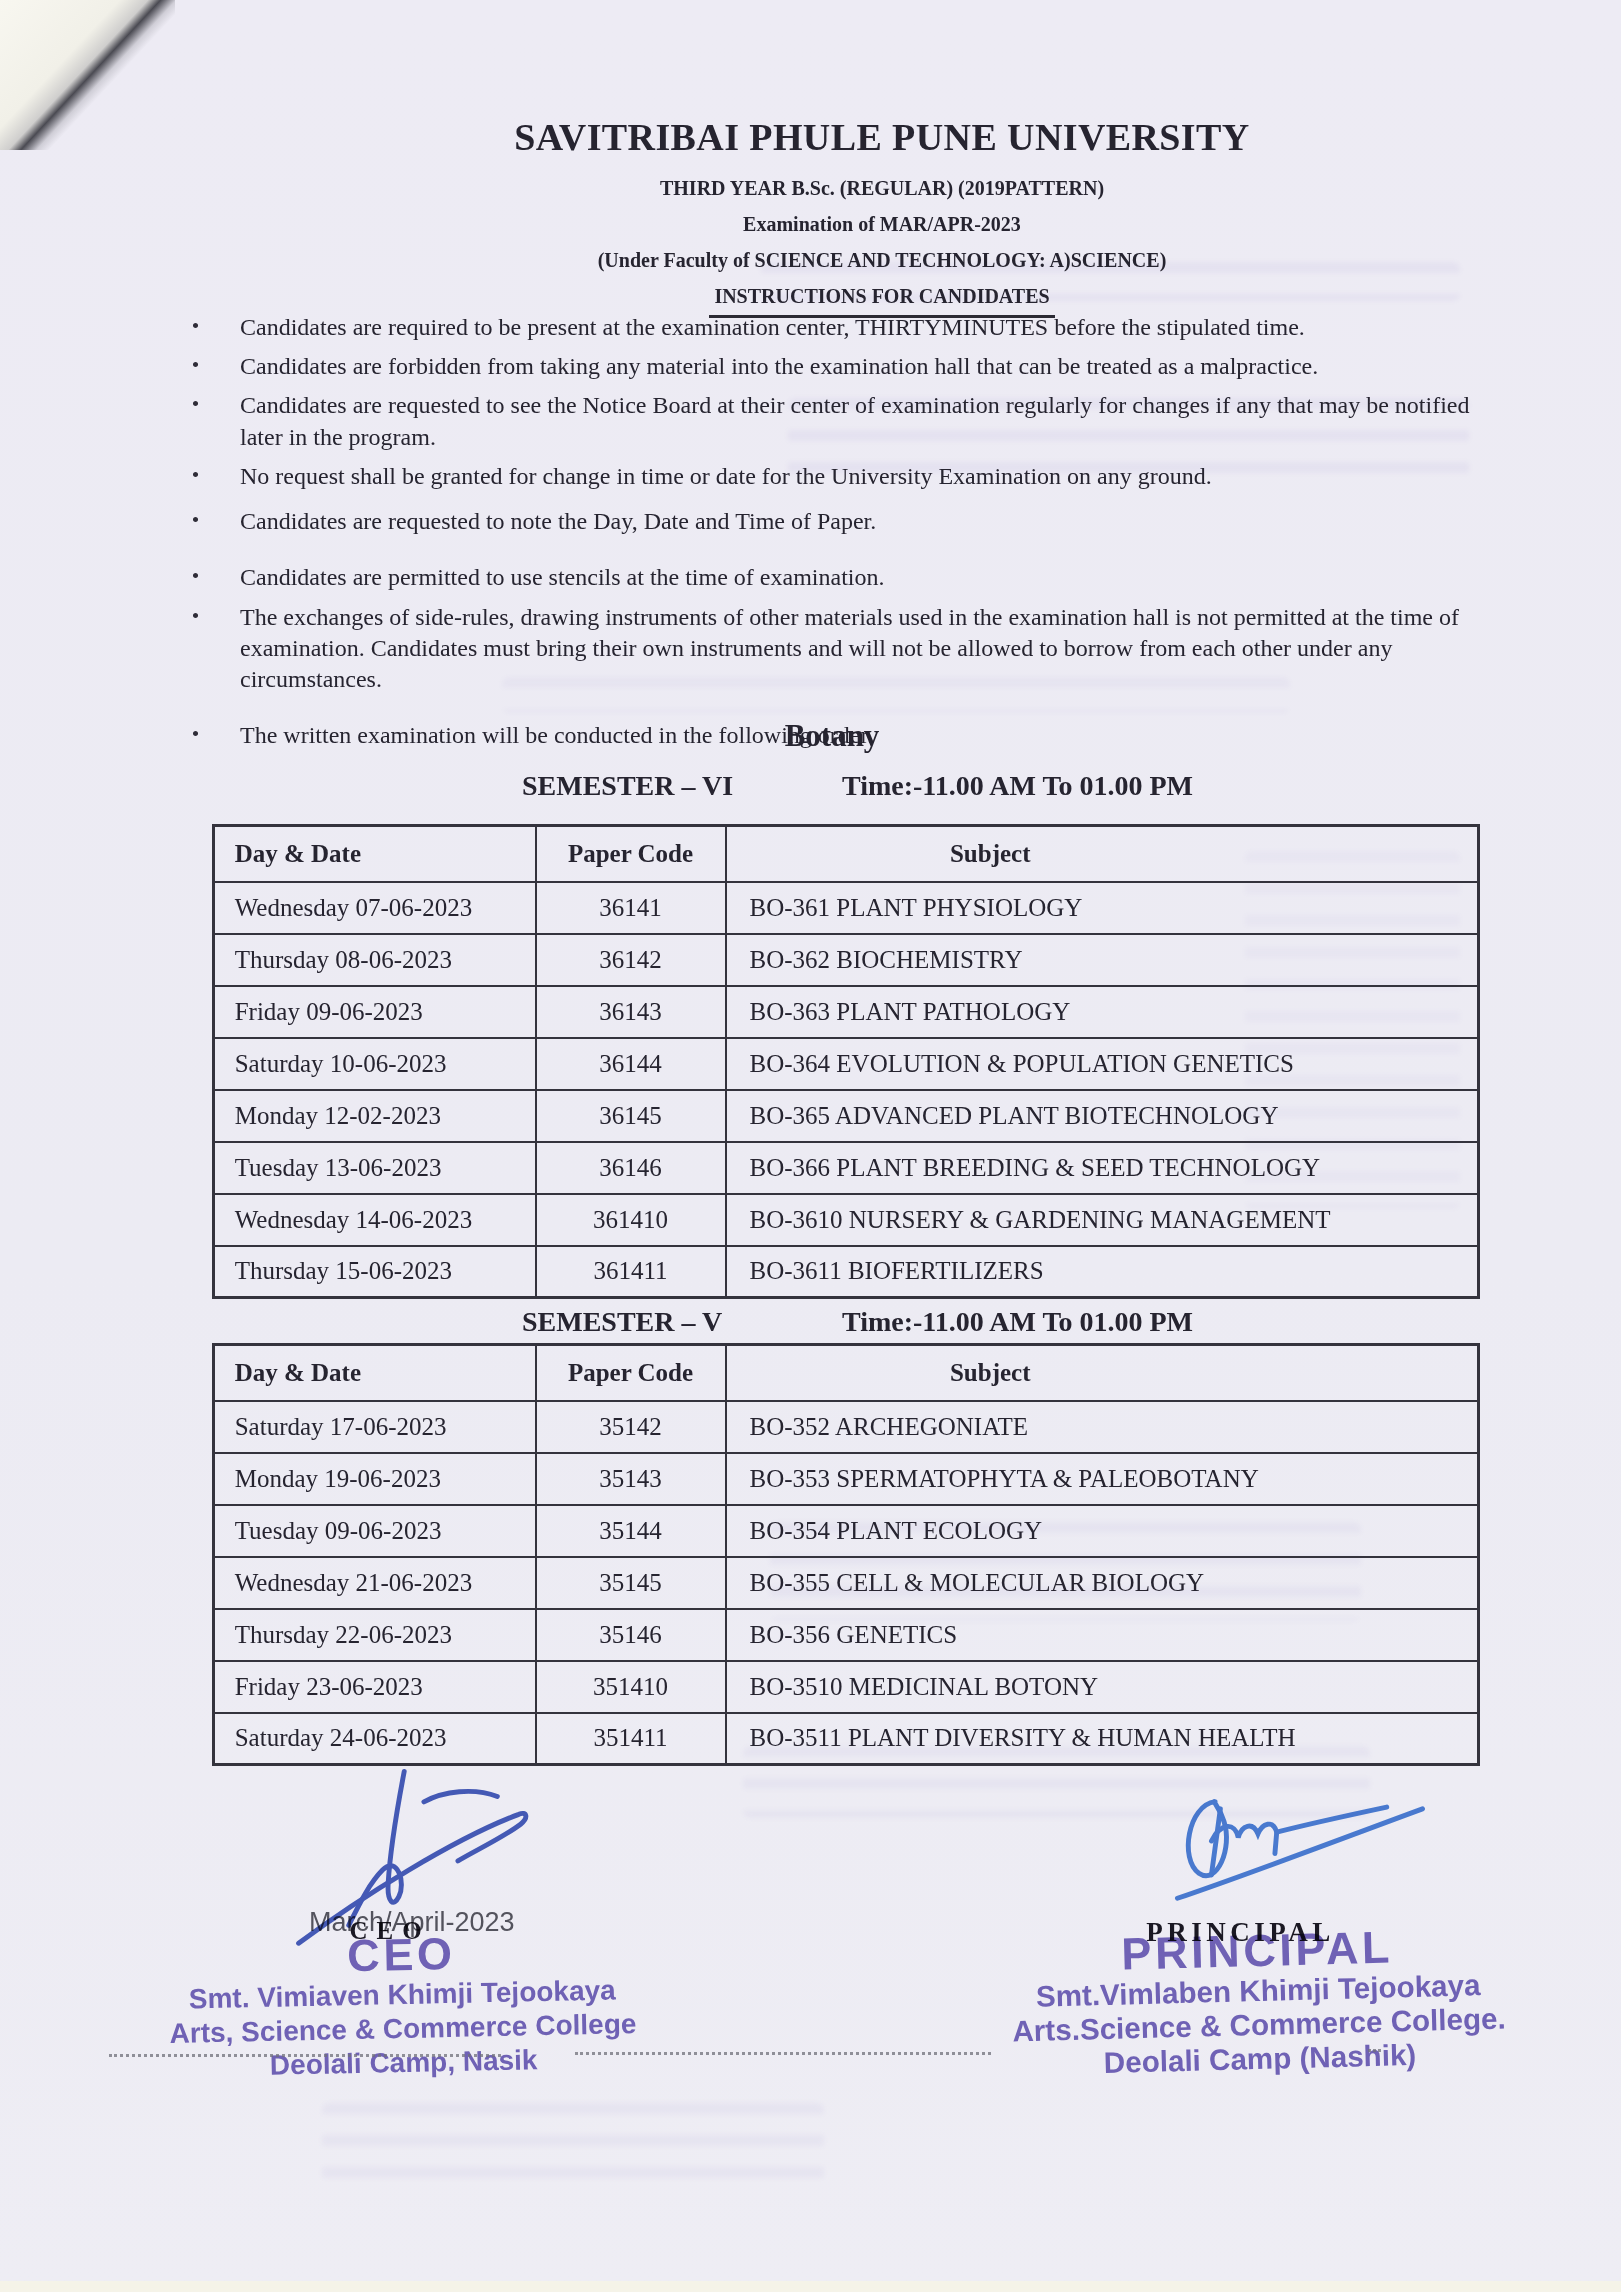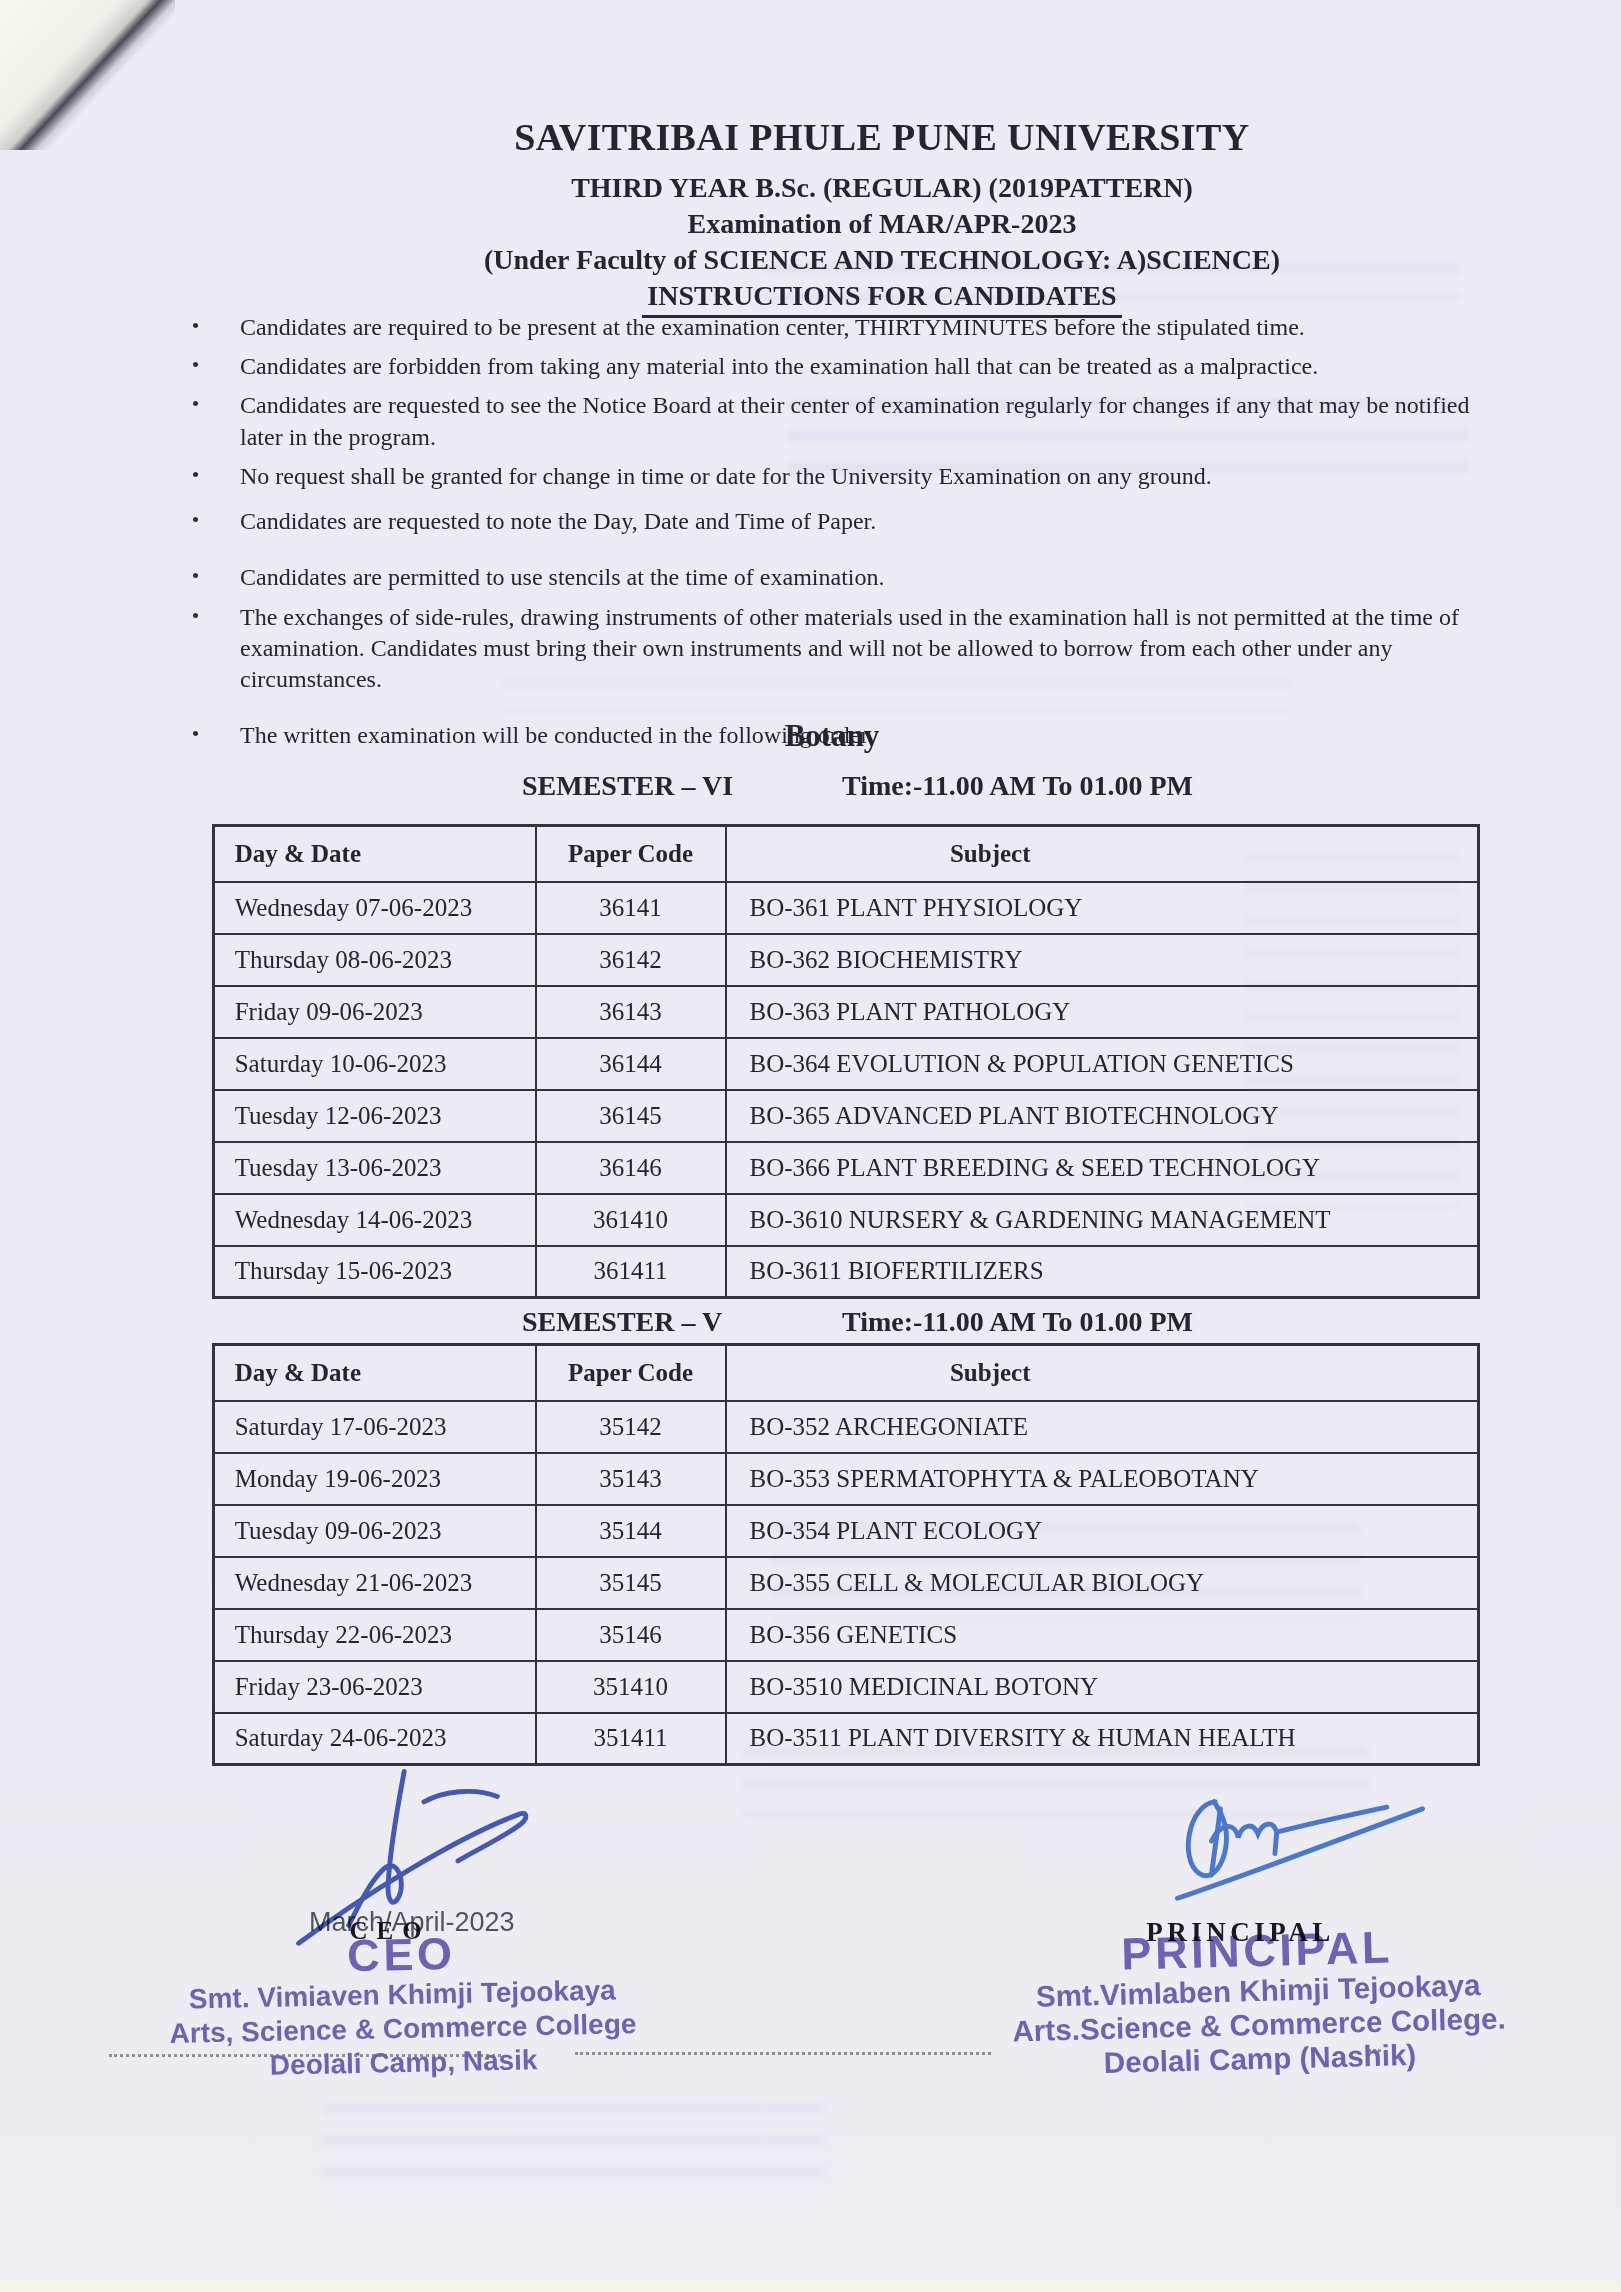--- a/index.html
+++ b/index.html
@@ -13,21 +13,21 @@
           background:linear-gradient(133deg,#f8f7f0 0%,#f1f0e8 38%,#cfcecd 47%,#4a4a52 51%,rgba(120,120,128,.25) 56%,rgba(120,120,128,0) 60%);}
   .scan-edge{position:absolute;left:0;right:0;bottom:0;height:12.5px;background:#f5f3e8;}
 
   
   .smudge{position:absolute;filter:blur(2.7px);opacity:.12;border-radius:7.2px;
           background:repeating-linear-gradient(180deg,rgba(108,92,184,.5) 0 10.7px,transparent 10.7px 32px);}
 
   
   .doc-header{position:absolute;top:115px;left:152px;right:9px;text-align:center;}
   .doc-header h1{margin:0 0 10.7px;font-size:38px;letter-spacing:0.4px;font-weight:bold;}
-  .doc-header .h2{font-size:28px;font-weight:bold;line-height:36px;}
+  .doc-header .h2{font-size:20px;font-weight:bold;line-height:36px;}
   .doc-header .underlined span{display:inline-block;border-bottom:3.6px solid #2b2a34;padding:0 5.4px 1.8px;}
 
   
   .instructions{position:absolute;top:312px;left:190px;width:1300px;margin:0;padding:0;list-style:none;}
   .instructions li{position:relative;padding-left:50px;margin:0 0 8px;font-size:24px;line-height:1.3;}
   .instructions li::before{content:"\2022";position:absolute;left:1.8px;top:0.9px;font-size:21.5px;color:#2f2d38;}
   .instructions li.gap-sm{margin-top:14.3px;}
   .instructions li.gap-lg{margin-top:25px;}
 
   
@@ -141,21 +141,21 @@
           <td class="d">Friday 09-06-2023</td>
           <td class="p">36143</td>
           <td class="s">BO-363 PLANT PATHOLOGY</td>
         </tr>
       <tr>
           <td class="d">Saturday 10-06-2023</td>
           <td class="p">36144</td>
           <td class="s">BO-364 EVOLUTION &amp; POPULATION GENETICS</td>
         </tr>
       <tr>
-          <td class="d">Tuesday 12-06-2023</td>
+          <td class="d">Monday 12-02-2023</td>
           <td class="p">36145</td>
           <td class="s">BO-365 ADVANCED PLANT BIOTECHNOLOGY</td>
         </tr>
       <tr>
           <td class="d">Tuesday 13-06-2023</td>
           <td class="p">36146</td>
           <td class="s">BO-366 PLANT BREEDING &amp; SEED TECHNOLOGY</td>
         </tr>
       <tr>
           <td class="d">Wednesday 14-06-2023</td>

